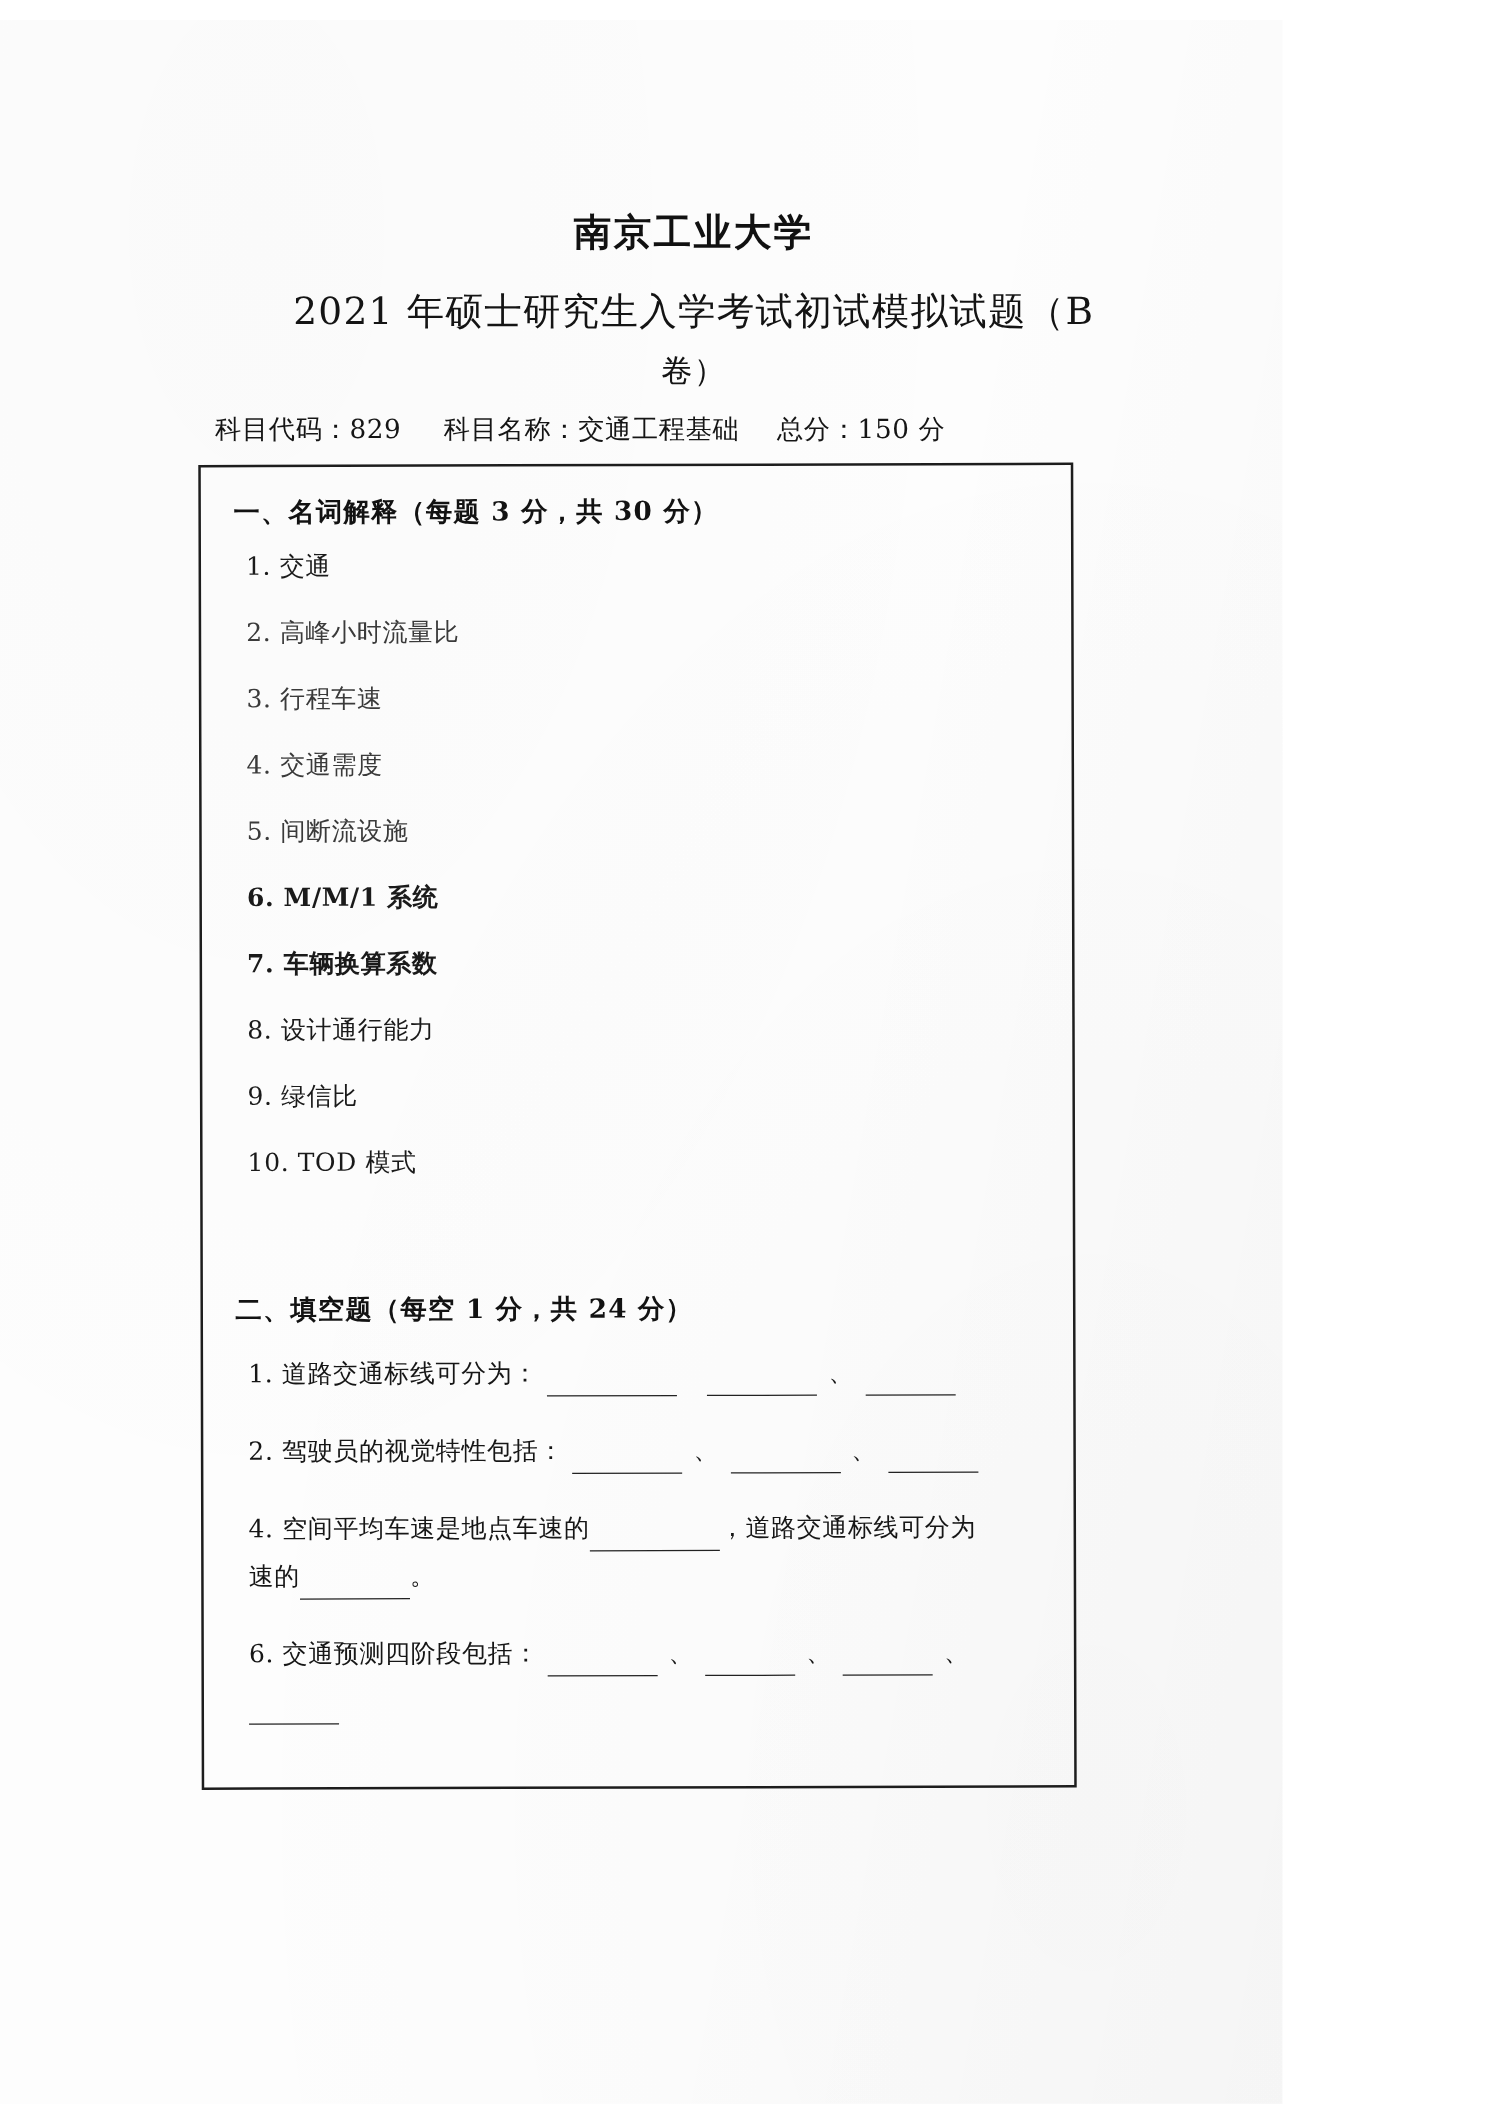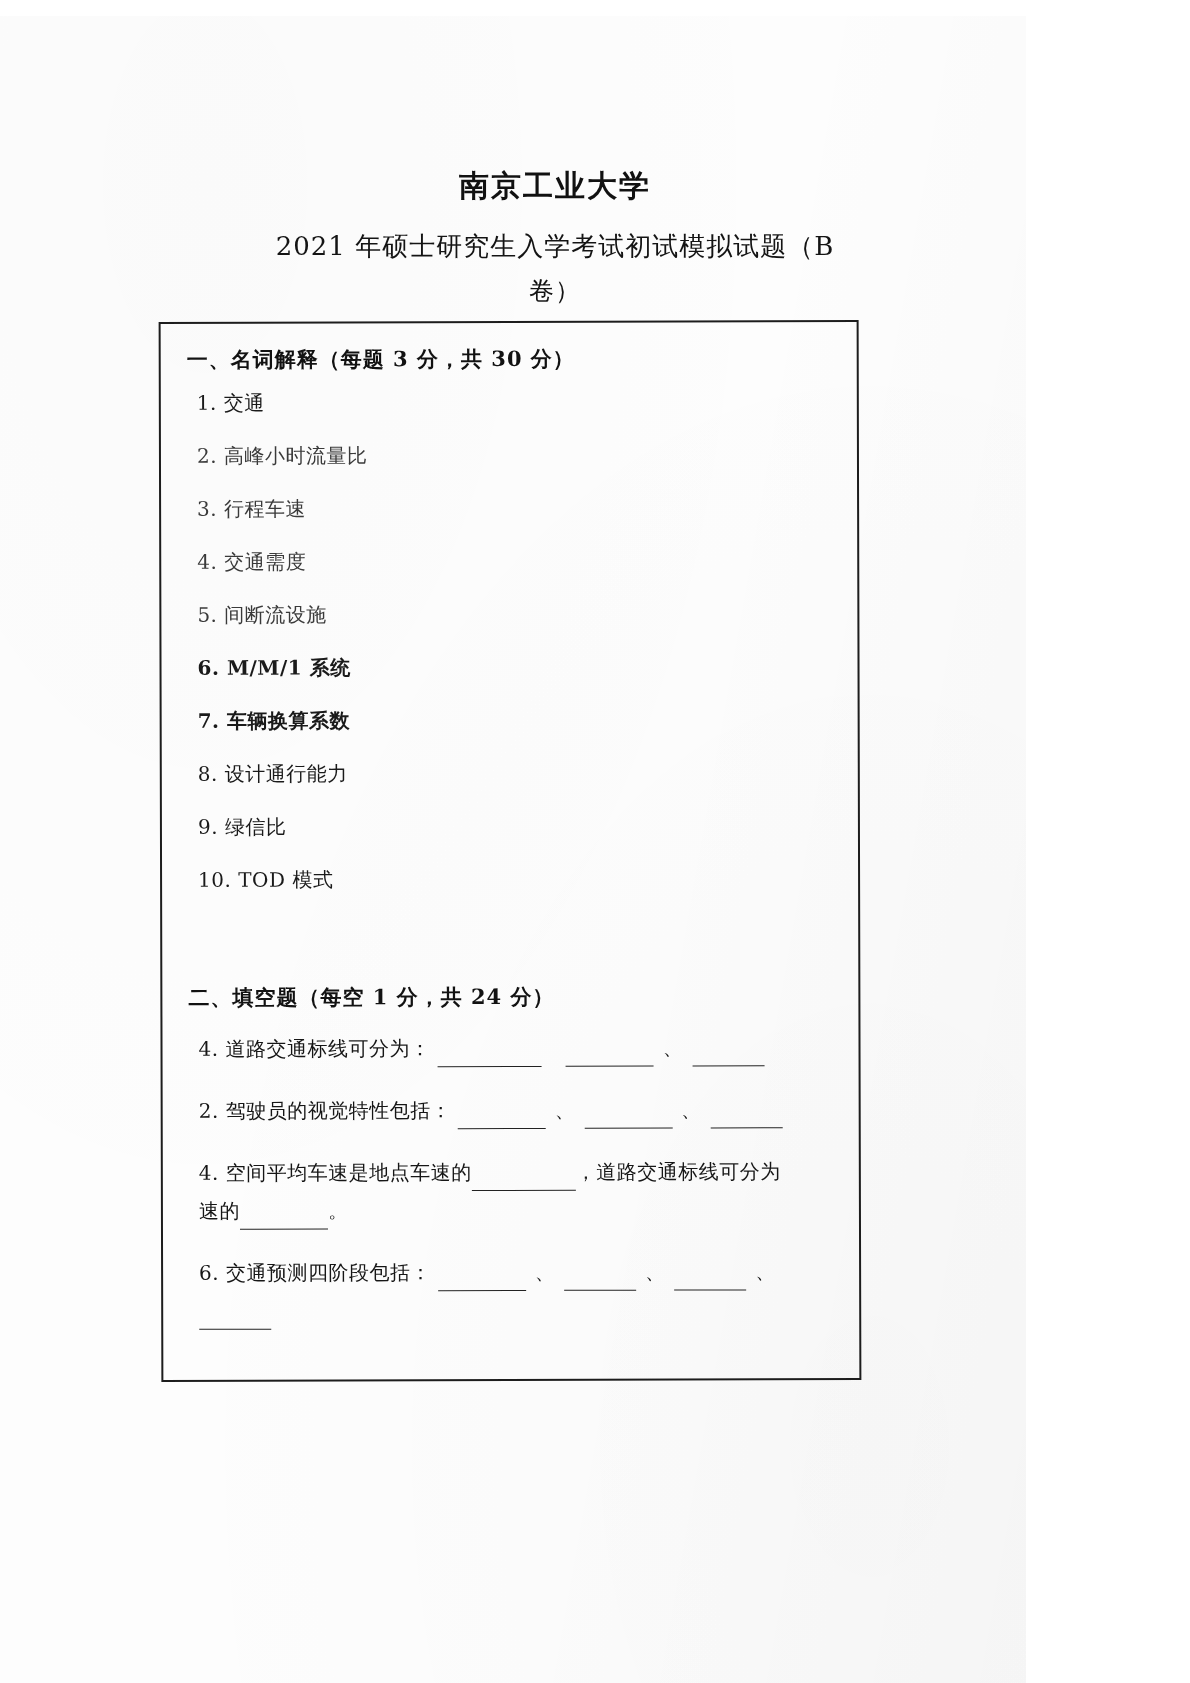--- a/index.html
+++ b/index.html
@@ -42,21 +42,21 @@
     text-align: center;
     font-family: "DejaVu Serif", serif;
     font-weight: bold;
     font-size: 30px;
     letter-spacing: 2px;
     color: #111;
   }
   .exam-title {
     text-align: center;
     font-family: "DejaVu Serif", serif;
-    font-size: 26px;
+    font-size: 30px;
     margin-top: 22px;
     letter-spacing: 1px;
     color: #141414;
   }
   .exam-title-2 {
     text-align: center;
     font-family: "DejaVu Serif", serif;
     font-size: 25px;
     margin-top: 10px;
     letter-spacing: 1px;
@@ -137,20 +137,30 @@
 <div class="page">
   <div class="scan-shade"></div>
 
   <div class="doc">
 
     <div class="uni-title">南京工业大学</div>
 
     <div class="exam-title">2021 年硕士研究生入学考试初试模拟试题（B</div>
     <div class="exam-title-2">卷）</div>
 
+    <div class="meta-line">
+      <span class="seg">科目代码：</span>
+      <span class="seg">829</span>
+      <span class="meta-gap-a"></span>
+      <span class="seg">科目名称：</span>
+      <span class="seg">交通工程基础</span>
+      <span class="meta-gap-b"></span>
+      <span class="seg">总分：</span>
+      <span class="seg">150 分</span>
+    </div>
 
     <div class="qbox">
 
       <div class="section-head">一、名词解释（每题 3 分，共 30 分）</div>
 
       <div class="q-item">1. 交通</div>
       <div class="q-item faded">2. 高峰小时流量比</div>
       <div class="q-item faded">3. 行程车速</div>
       <div class="q-item faded">4. 交通需度</div>
       <div class="q-item faded">5. 间断流设施</div>
@@ -158,21 +168,21 @@
       <div class="q-item bolder">7. 车辆换算系数</div>
       <div class="q-item">8. 设计通行能力</div>
       <div class="q-item">9. 绿信比</div>
       <div class="q-item">10. TOD 模式</div>
 
       <div class="spacer-block"></div>
 
       <div class="section-head-2">二、填空题（每空 1 分，共 24 分）</div>
 
       <div class="fill-item">
-        <span>4. 道路交通标线可分为：</span>
+        <span>1. 道路交通标线可分为：</span>
         <span class="blank b-lg"></span>
         <span class="sep">&nbsp;</span>
         <span class="blank b-md"></span>
         <span class="sep">、</span>
         <span class="blank b-sm"></span>
       </div>
 
       <div class="fill-item">
         <span>2. 驾驶员的视觉特性包括：</span>
         <span class="blank b-md"></span>

